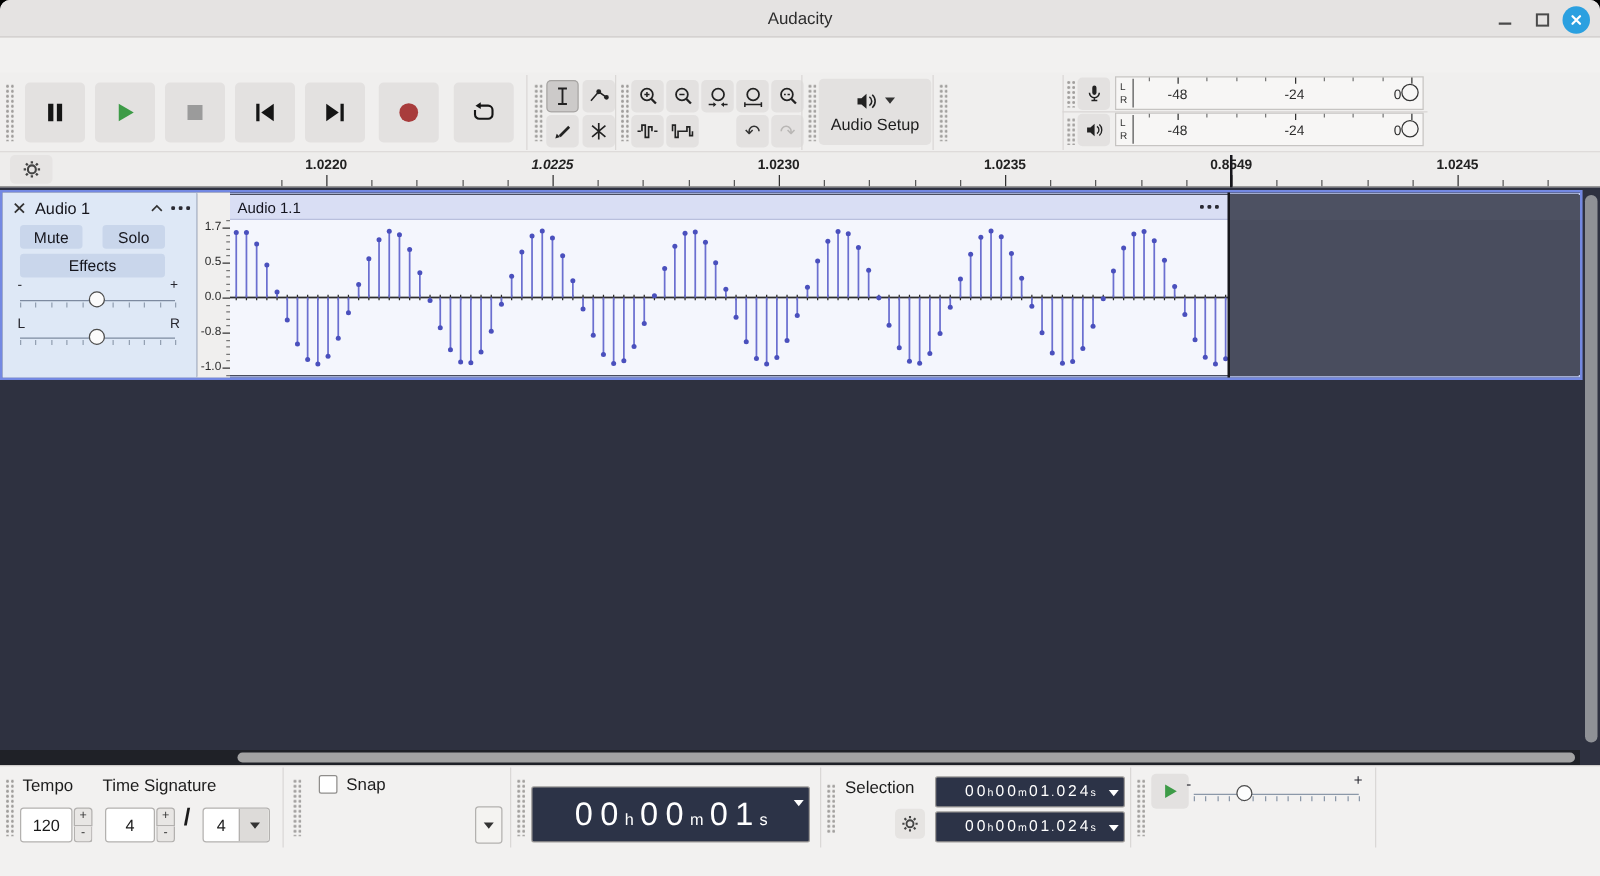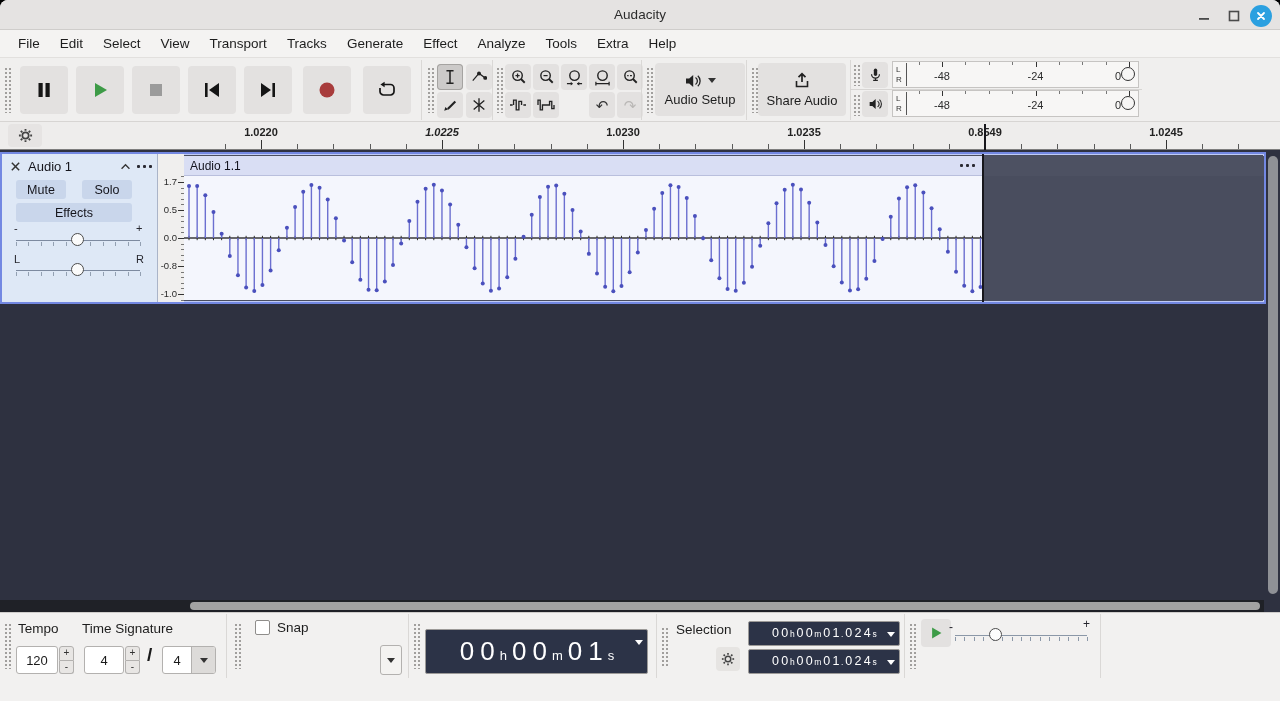--- a/index.html
+++ b/index.html
@@ -120,34 +120,20 @@
     </div>
     <div class="win-btn" style="left:1250px;">
       <div class="close-circle">
         <svg width="10" height="10" viewBox="0 0 10 10">
             <path d="M2 2 L8 8 M8 2 L2 8" stroke="#fff" stroke-width="1.8" stroke-linecap="round"></path>
           </svg>
       </div>
     </div>
   </div>
 
-  <div class="menubar" id="menubar">
-      <div class="menu-item">File</div>
-      <div class="menu-item">Edit</div>
-      <div class="menu-item">Select</div>
-      <div class="menu-item">View</div>
-      <div class="menu-item">Transport</div>
-      <div class="menu-item">Tracks</div>
-      <div class="menu-item">Generate</div>
-      <div class="menu-item">Effect</div>
-      <div class="menu-item">Analyze</div>
-      <div class="menu-item">Tools</div>
-      <div class="menu-item">Extra</div>
-      <div class="menu-item">Help</div>
-    </div>
 
   <div class="toolbar">
     <div class="grip" style="left:4px;top:9px;height:46px;"></div>
 
     <div class="tbtn bigbtn" style="left:20px;">
       <svg width="18" height="18" viewBox="0 0 18 18">
           <rect x="3.5" y="2" width="4.2" height="14" fill="#151515"></rect>
           <rect x="10.5" y="2" width="4.2" height="14" fill="#151515"></rect>
         </svg>
     </div>
@@ -278,27 +264,20 @@
             <path d="M11.5 4.5 a4.2 4.2 0 0 1 0 7 M13.8 2.8 a7 7 0 0 1 0 10.4" stroke="#222" stroke-width="1.3" fill="none"></path>
           </svg>
         <span class="caret"></span>
       </div>
       <span>Audio Setup</span>
     </div>
 
     <div class="grip" style="left:751px;top:9px;height:46px;"></div>
     <div class="vsep" style="left:746px;top:2px;height:60px;"></div>
 
-    <div class="tbtn labelbtn" style="left:758px;width:88px;">
-      <svg width="18" height="18" viewBox="0 0 18 18">
-          <path d="M9 2 V10 M5.5 5.2 L9 1.8 L12.5 5.2" stroke="#222" stroke-width="1.7" fill="none"></path>
-          <path d="M3.5 9 V14.5 H14.5 V9" stroke="#222" stroke-width="1.6" fill="none"></path>
-        </svg>
-      <span>Share Audio</span>
-    </div>
 
     <div class="vsep" style="left:850px;top:2px;height:60px;"></div>
     <div style="position:absolute;left:850px;top:31px;width:292px;height:1px;background:#d7d5d3;"></div>
 
     <div class="grip" style="left:853px;top:6px;height:22px;"></div>
     <div class="tbtn smallbtn" style="left:862px;top:4px;">
       <svg width="15" height="16" viewBox="0 0 16 16">
           <rect x="6.2" y="1" width="3.6" height="8" rx="1.8" fill="#222"></rect>
           <path d="M3.8 7.2 a4.2 4.2 0 0 0 8.4 0 M8 11.5 v2 M5.5 13.8 h5" stroke="#222" stroke-width="1.3" fill="none"></path>
         </svg>

